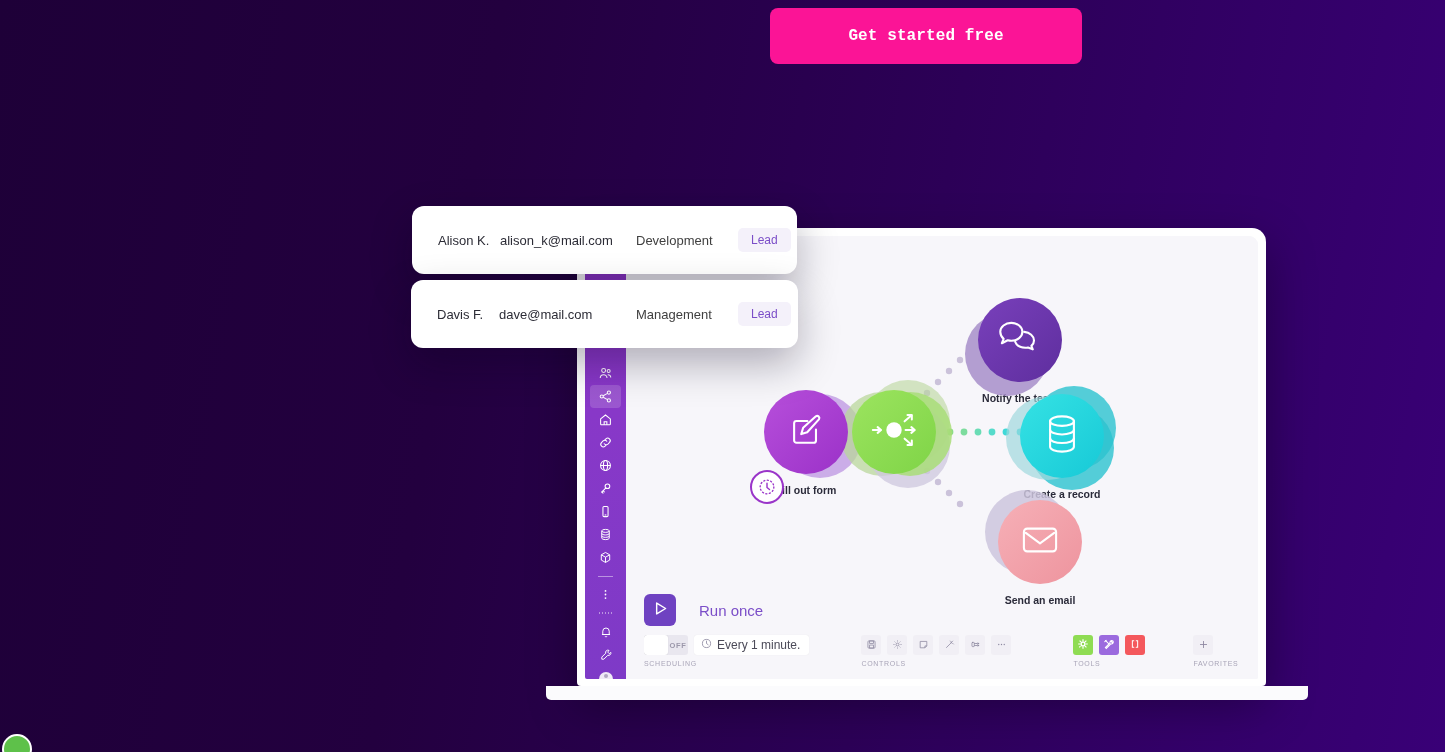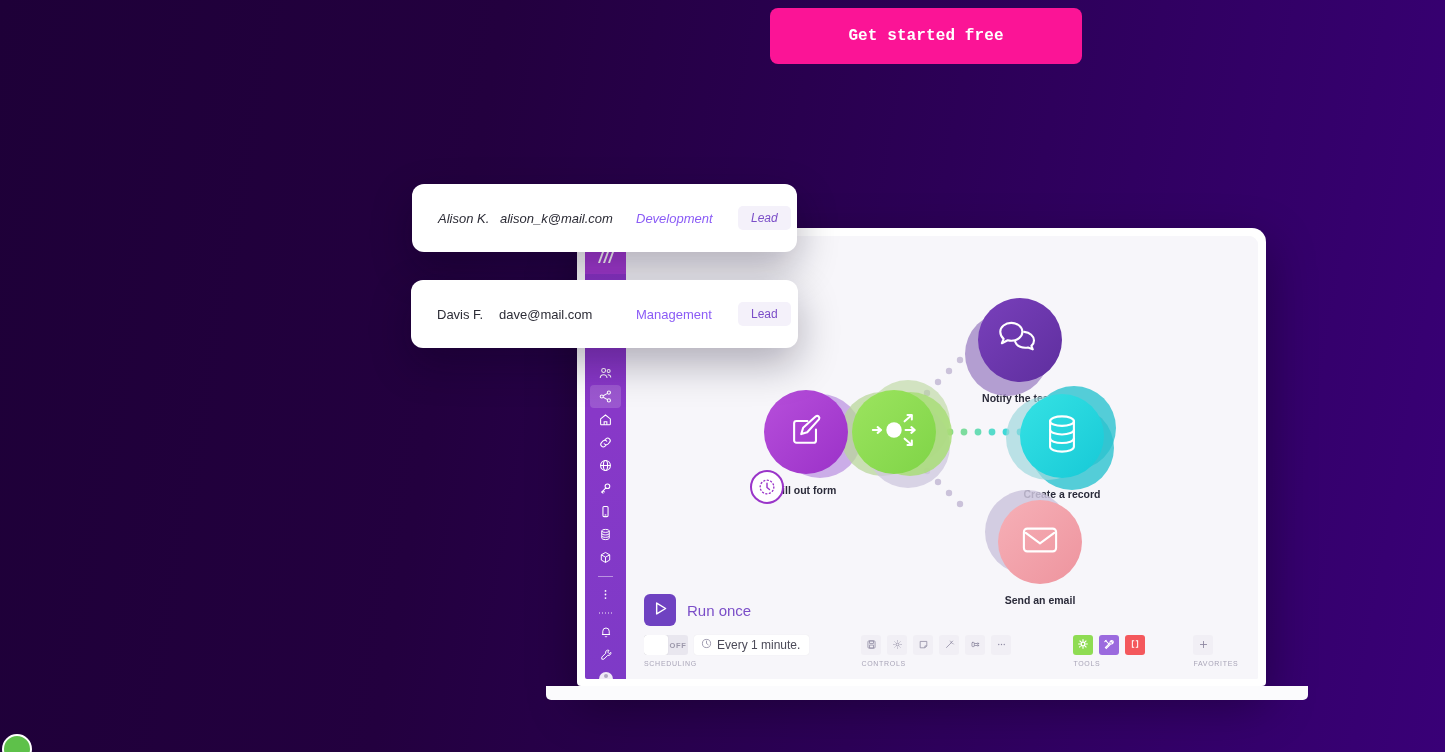--- a/index.html
+++ b/index.html
@@ -193,21 +193,21 @@
     z-index: 5;
   }
 
   
   .bottombar {
     position: absolute;
     left: 0; right: 0; bottom: 0;
     padding: 10px 16px 12px 18px;
     background: transparent;
   }
-  .run-row { display: flex; align-items: center; gap: 11px; margin-bottom: 9px; }
+  .run-row { display: flex; align-items: center; gap: 23px; margin-bottom: 9px; }
   .run-btn {
     width: 32px; height: 32px;
     background: #6f42c1;
     border: none;
     border-radius: 6px;
     display: flex; align-items: center; justify-content: center;
     cursor: pointer;
   }
   .run-label {
     color: #7b4ec8;
@@ -276,25 +276,25 @@
   .card {
     position: absolute;
     background: #ffffff;
     border-radius: 12px;
     box-shadow: 0 16px 40px rgba(10,0,30,.30);
     display: flex;
     align-items: center;
     height: 68px;
     z-index: 40;
   }
-  .card-1 { left: 412px; top: 184px; width: 385px; font-style: italic; }
+  .card-1 { left: 412px; top: 206px; width: 385px; }
   .card-2 { left: 411px; top: 280px; width: 387px; }
   .c-name  { font-size: 13px; color: #2c2c36; }
   .c-email { font-size: 13px; color: #2c2c36; }
-  .c-dept  { font-size: 13px; color: #8b5cf6; }
+  .c-dept  { font-size: 13px; color: #404040; }
   .c-tag {
     background: #f4f1fa;
     color: #7b4ec8;
     font-size: 12px;
     padding: 5px 13px;
     border-radius: 5px;
   }
 
   
   .chat-widget {

